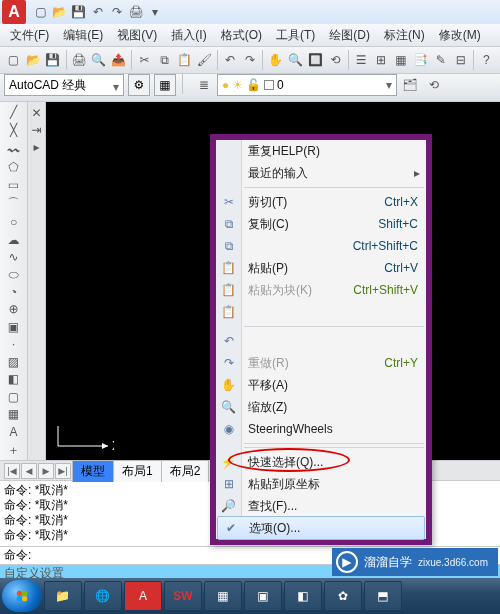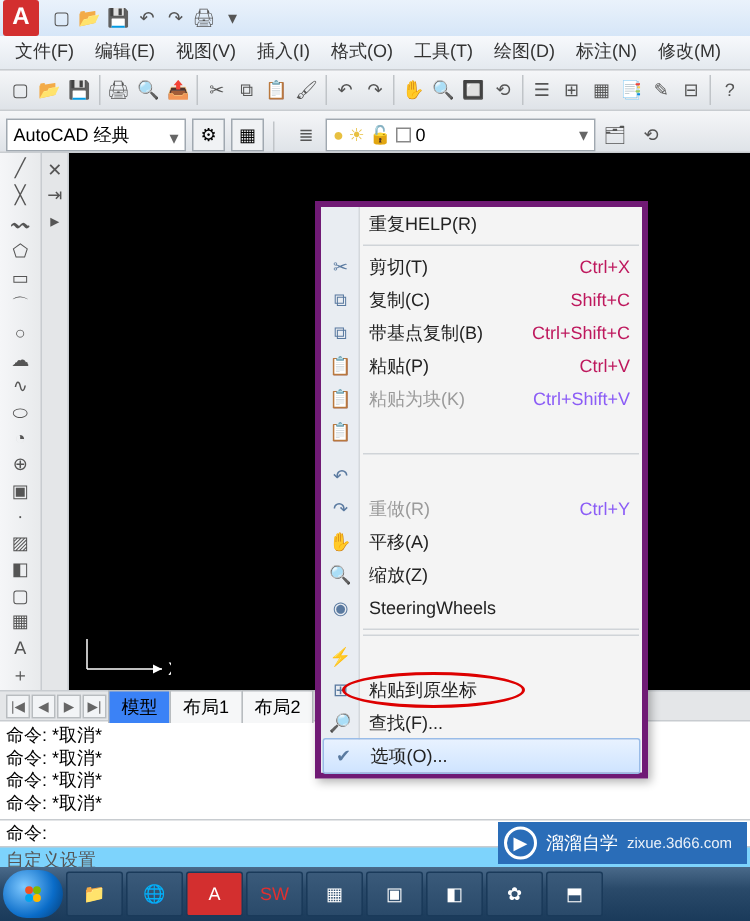--- a/index.html
+++ b/index.html
@@ -1,26 +1,26 @@
 <!DOCTYPE html>
 <html><head>
 <meta charset="utf-8">
 <style>
 *{box-sizing:border-box;margin:0;padding:0;font-family:"Microsoft YaHei",SimSun,Arial,sans-serif;font-size:12px}
 body{width:500px;height:614px;overflow:hidden;background:#e8e8e8;position:relative}
 .app-logo{width:24px;height:24px;background:#d32f2f;display:inline-block;vertical-align:top;color:#fff;font-weight:bold;text-align:center;line-height:24px;font-size:16px;border-radius:2px}
 .title-row{height:24px;background:linear-gradient(#eaf2fb,#d6e6f8);display:flex;align-items:center;gap:2px;padding:0 2px}
 .qat{display:flex;gap:1px;margin-left:4px}
 .qat span{width:18px;height:18px;display:inline-flex;align-items:center;justify-content:center;color:#555;border-radius:2px}
-.menu-row{height:22px;background:linear-gradient(#f7f9fc,#e4e9ef);display:flex;padding:0 4px;gap:2px}
+.menu-row{height:22px;background:linear-gradient(#f7f9fc,#e4e9ef);display:flex;align-items:center;padding:0 4px;gap:2px}
 .menu-row span{padding:2px 6px;color:#333;cursor:default}
 .toolbar-row{height:28px;background:linear-gradient(#f5f6f8,#dfe3e8);border-top:1px solid #c8ccd0;border-bottom:1px solid #c8ccd0;display:flex;align-items:center;padding:0 4px;gap:1px}
 .tb-btn{width:22px;height:22px;display:inline-flex;align-items:center;justify-content:center;border:1px solid transparent;color:#555}
 .sep{width:1px;height:20px;background:#c0c4c8;margin:0 2px}
-.workspace-row{height:28px;background:linear-gradient(#f5f6f8,#dfe3e8);border-bottom:1px solid #c8ccd0;display:flex;align-items:flex-end;padding:0 4px;gap:4px}
+.workspace-row{height:28px;background:linear-gradient(#f5f6f8,#dfe3e8);border-bottom:1px solid #c8ccd0;display:flex;align-items:flex-start;padding:0 4px;gap:4px}
 .ws-sel{height:22px;border:1px solid #a0a8b0;background:#fff;padding:0 18px 0 4px;min-width:120px;position:relative;line-height:20px}
 .ws-sel:after{content:"▾";position:absolute;right:4px;top:2px;color:#666}
 .ws-btn{width:22px;height:22px;border:1px solid #a0a8b0;display:inline-flex;align-items:center;justify-content:center;background:#f0f2f4}
 .layer-bar{display:flex;align-items:center;gap:2px;margin-left:4px}
 .layer-sel{height:22px;border:1px solid #a0a8b0;background:#fff;display:flex;align-items:center;gap:3px;padding:0 18px 0 4px;min-width:180px;position:relative}
 .layer-sel:after{content:"▾";position:absolute;right:4px;top:3px;color:#666}
 .main-area{display:flex;height:358px}
 .left-tools{width:28px;background:linear-gradient(90deg,#f5f6f8,#e8eaec);border-right:1px solid #c8ccd0;display:flex;flex-direction:column;align-items:center;gap:1px;padding-top:2px}
 .lt{width:22px;height:22px;display:flex;align-items:center;justify-content:center;color:#555;border:1px solid transparent}
 .pal-head{width:18px;display:flex;flex-direction:column;align-items:center;gap:3px;padding-top:4px;background:#e4e6e8;border-right:1px solid #c8ccd0}
@@ -35,26 +35,26 @@
 .cmdline{height:66px;background:#fff;border-top:1px solid #c8ccd0;padding:2px 4px;font-family:SimSun,monospace;color:#000;overflow:hidden}
 .cmdline div{line-height:15px}
 .cmd-input{height:18px;background:#fff;border-top:1px solid #c8ccd0;display:flex;padding:0 4px;align-items:center;font-family:SimSun,monospace}
 .status{height:26px;background:#7dd3fc;border-top:1px solid #c8ccd0;padding:0 4px;line-height:17px;color:#555}
 .taskbar{position:absolute;bottom:0;left:0;right:0;height:36px;background:linear-gradient(#4a6a8a,#2a4a6a 40%,#1a3a5a);display:flex;align-items:center;padding:0 2px;gap:2px}
 .start{width:40px;height:32px;border-radius:16px;background:radial-gradient(circle at 35% 35%,#7fc9ff,#0a6cc8 60%,#053a70);display:flex;align-items:center;justify-content:center}
 .task-ico{width:38px;height:30px;background:linear-gradient(#3a5a7a,#2a4a6a);border:1px solid #1a3a5a;border-radius:2px;display:flex;align-items:center;justify-content:center;color:#fff}
 .watermark{position:absolute;right:2px;bottom:38px;height:28px;background:#2a6db8;color:#fff;display:flex;align-items:center;padding:0 10px 0 4px;gap:6px;font-size:13px}
 .watermark .play{width:22px;height:22px;border:2px solid #fff;border-radius:50%;display:flex;align-items:center;justify-content:center}
 
-.ctx{position:absolute;left:210px;top:134px;width:222px;background:#f4f4f4;border:4px solid #701a75;box-shadow:2px 2px 6px rgba(0,0,0,.3)}
+.ctx{position:absolute;left:210px;top:134px;width:222px;background:#f4f4f4;border:6px solid #701a75;box-shadow:2px 2px 6px rgba(0,0,0,.3)}
 .ctx .gutter{position:absolute;left:0;top:0;bottom:0;width:26px;background:#e9edf2;border-right:1px solid #d4d8dc}
 .mi{position:relative;height:22px;display:flex;align-items:center;padding:0 8px 0 32px;color:#222}
 .mi.dis{color:#9a9a9a}
-.mi .sc{margin-left:auto;color:#be185d}
-.mi.dis .sc{color:#8b5cf6}
+.mi .sc{margin-left:auto;color:#0c4a6e}
+.mi.dis .sc{color:#4d7c0f}
 .mi .ico{position:absolute;left:4px;width:18px;text-align:center;color:#5a7aa0}
 .mi.sub:after{content:"▸";position:absolute;right:6px;color:#555}
 .msep{height:1px;background:#d0d4d8;margin:3px 2px 3px 28px}
 .mi.hover{background:linear-gradient(#e8f2ff,#cfe4ff);border:1px solid #99bce8;border-radius:2px;margin:-1px 1px;padding-left:31px;height:24px}
 .highlight{position:absolute;left:228px;top:448px;width:122px;height:24px;border:2px solid #d00;border-radius:50%/50%;pointer-events:none}
 svg.ic{width:14px;height:14px}
 </style>
 </head>
 <body>
 
@@ -194,34 +194,36 @@
   <span>命令:</span>
 </div>
 <div class="status">自定义设置</div>
 
 <div class="ctx">
   <div class="gutter"></div>
   <div id="ctx-items">
       <div class="mi">
         <span>重复HELP(R)</span>
       </div>
+      <div class="mi sub">
+        <span>最近的输入</span>
+      </div>
       <div class="msep"></div>
       <div class="mi">
         <span class="ico">✂</span>
         <span>剪切(T)</span>
         <span class="sc">Ctrl+X</span>
       </div>
       <div class="mi">
         <span class="ico">⧉</span>
         <span>复制(C)</span>
         <span class="sc">Shift+C</span>
       </div>
       <div class="mi">
         <span class="ico">⧉</span>
-        <span>带基点复制(B)</span>
         <span class="sc">Ctrl+Shift+C</span>
       </div>
       <div class="mi">
         <span class="ico">📋</span>
         <span>粘贴(P)</span>
         <span class="sc">Ctrl+V</span>
       </div>
       <div class="mi dis">
         <span class="ico">📋</span>
         <span>粘贴为块(K)</span>
@@ -248,20 +250,21 @@
         <span>缩放(Z)</span>
       </div>
       <div class="mi">
         <span class="ico">◉</span>
         <span>SteeringWheels</span>
       </div>
       <div class="msep"></div>
       <div class="msep"></div>
       <div class="mi">
         <span class="ico">⚡</span>
+        <span>快速选择(Q)...</span>
       </div>
       <div class="mi">
         <span class="ico">⊞</span>
         <span>粘贴到原坐标</span>
       </div>
       <div class="mi">
         <span class="ico">🔎</span>
         <span>查找(F)...</span>
       </div>
       <div class="mi hover">
@@ -283,19 +286,19 @@
     <svg class="ic" viewBox="0 0 16 16">
         <circle cx="5" cy="5" r="3" fill="#f25022"></circle>
         <circle cx="11" cy="5" r="3" fill="#7fba00"></circle>
         <circle cx="5" cy="11" r="3" fill="#00a4ef"></circle>
         <circle cx="11" cy="11" r="3" fill="#ffb900"></circle>
       </svg>
   </div>
   <div class="task-ico">📁</div>
   <div class="task-ico">🌐</div>
   <div class="task-ico" style="background:#d32f2f">A</div>
-  <div class="task-ico" style="color:#e03030;font-weight:normal">SW</div>
+  <div class="task-ico" style="color:#e03030;font-weight:bold">SW</div>
   <div class="task-ico">▦</div>
   <div class="task-ico">▣</div>
   <div class="task-ico">◧</div>
   <div class="task-ico">✿</div>
   <div class="task-ico">⬒</div>
 </div>
 
 </body></html>

